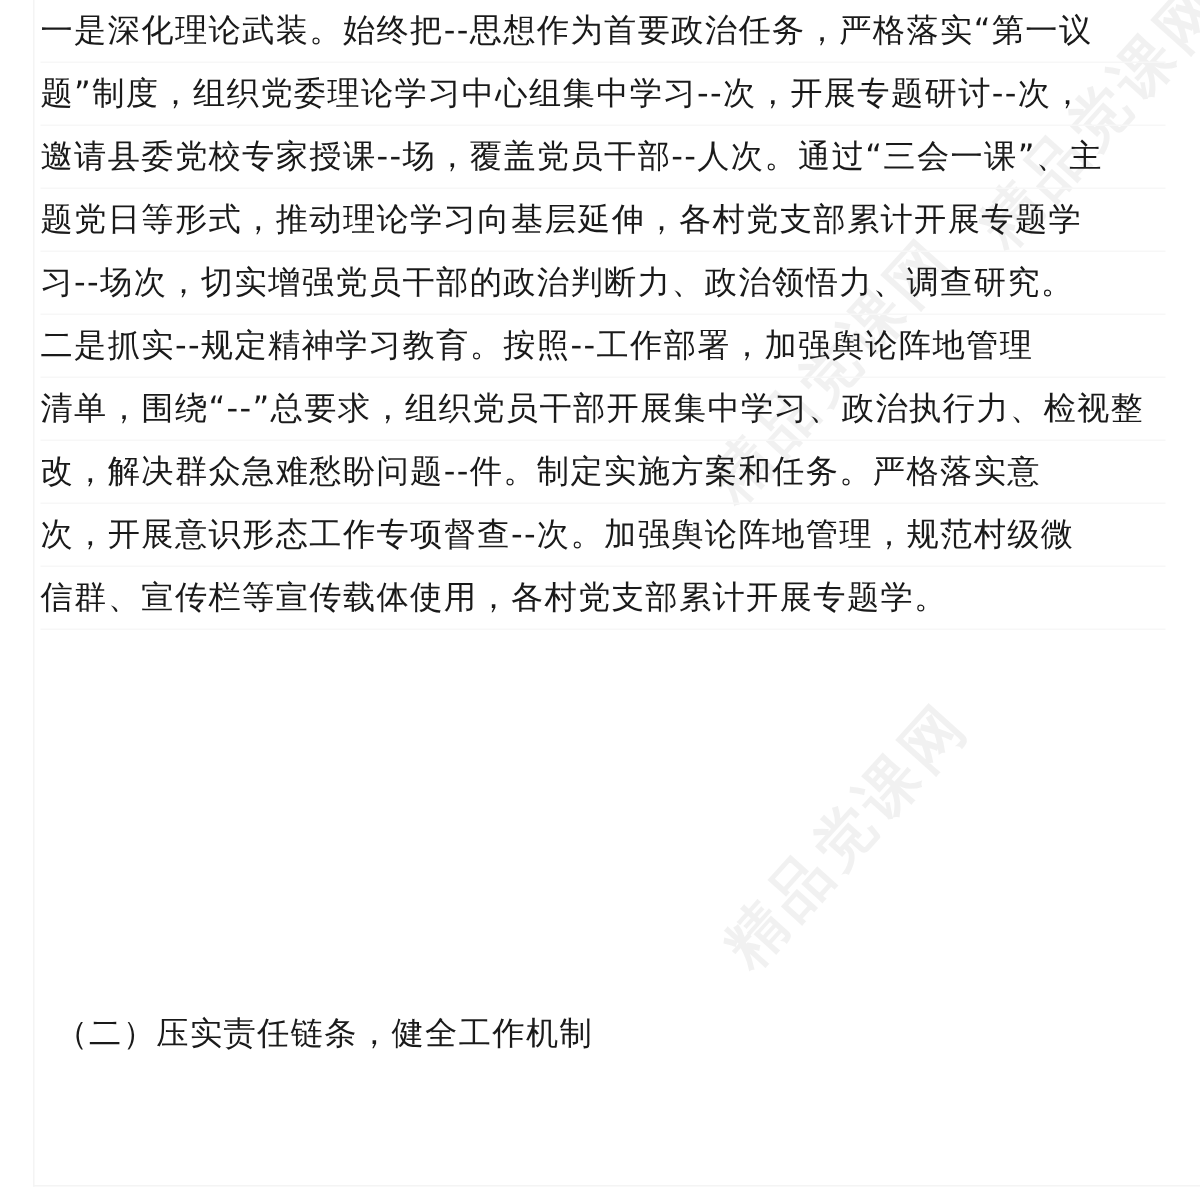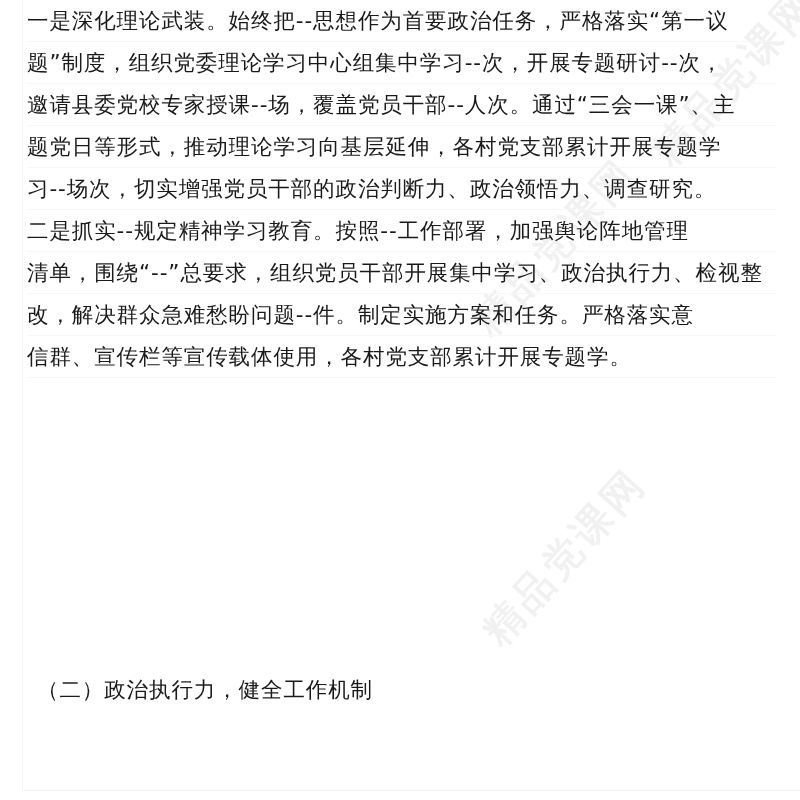--- a/index.html
+++ b/index.html
@@ -76,16 +76,17 @@
 
 <div class="body-text">
   <span class="line">一是深化理论武装。始终把--思想作为首要政治任务，严格落实“第一议</span>
   <span class="line">题”制度，组织党委理论学习中心组集中学习--次，开展专题研讨--次，</span>
   <span class="line">邀请县委党校专家授课--场，覆盖党员干部--人次。通过“三会一课”、主</span>
   <span class="line">题党日等形式，推动理论学习向基层延伸，各村党支部累计开展专题学</span>
   <span class="line">习--场次，切实增强党员干部的政治判断力、政治领悟力、调查研究。</span>
   <span class="line">二是抓实--规定精神学习教育。按照--工作部署，加强舆论阵地管理</span>
   <span class="line">清单，围绕“--”总要求，组织党员干部开展集中学习、政治执行力、检视整</span>
   <span class="line">改，解决群众急难愁盼问题--件。制定实施方案和任务。严格落实意</span>
+  <span class="line">次，开展意识形态工作专项督查--次。加强舆论阵地管理，规范村级微</span>
   <span class="line">信群、宣传栏等宣传载体使用，各村党支部累计开展专题学。</span>
 </div>
 
-<h2 class="section-heading">（二）政治执行力，健全工作机制</h2>
+<h2 class="section-heading">（二）压实责任链条，健全工作机制</h2>
 
 </body></html>

